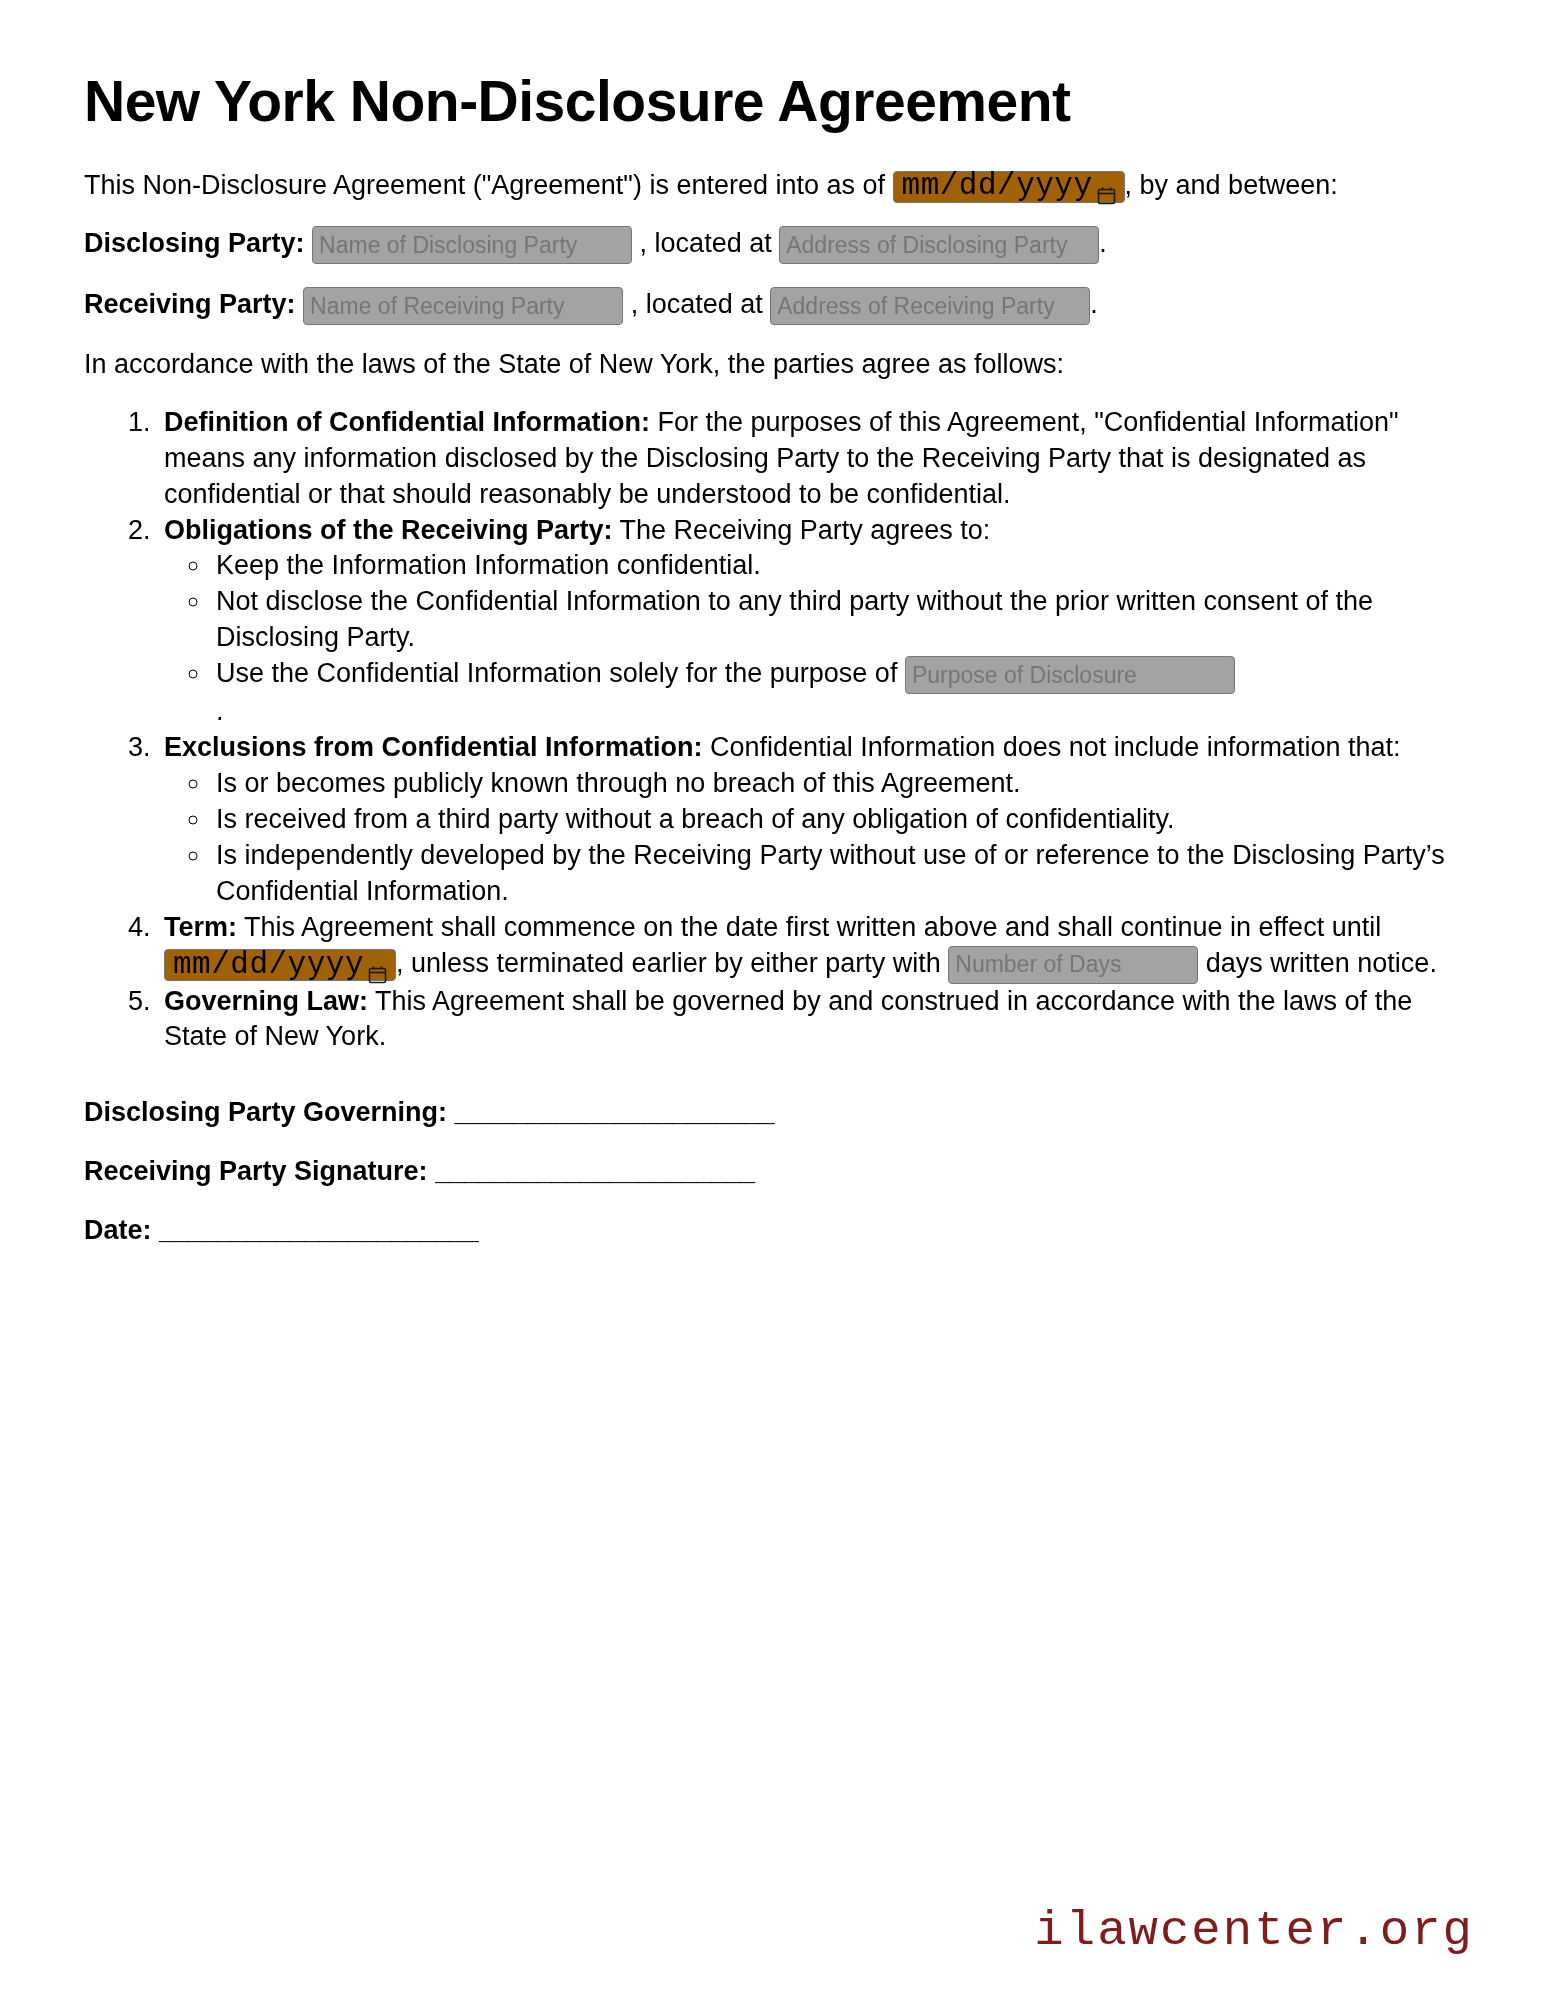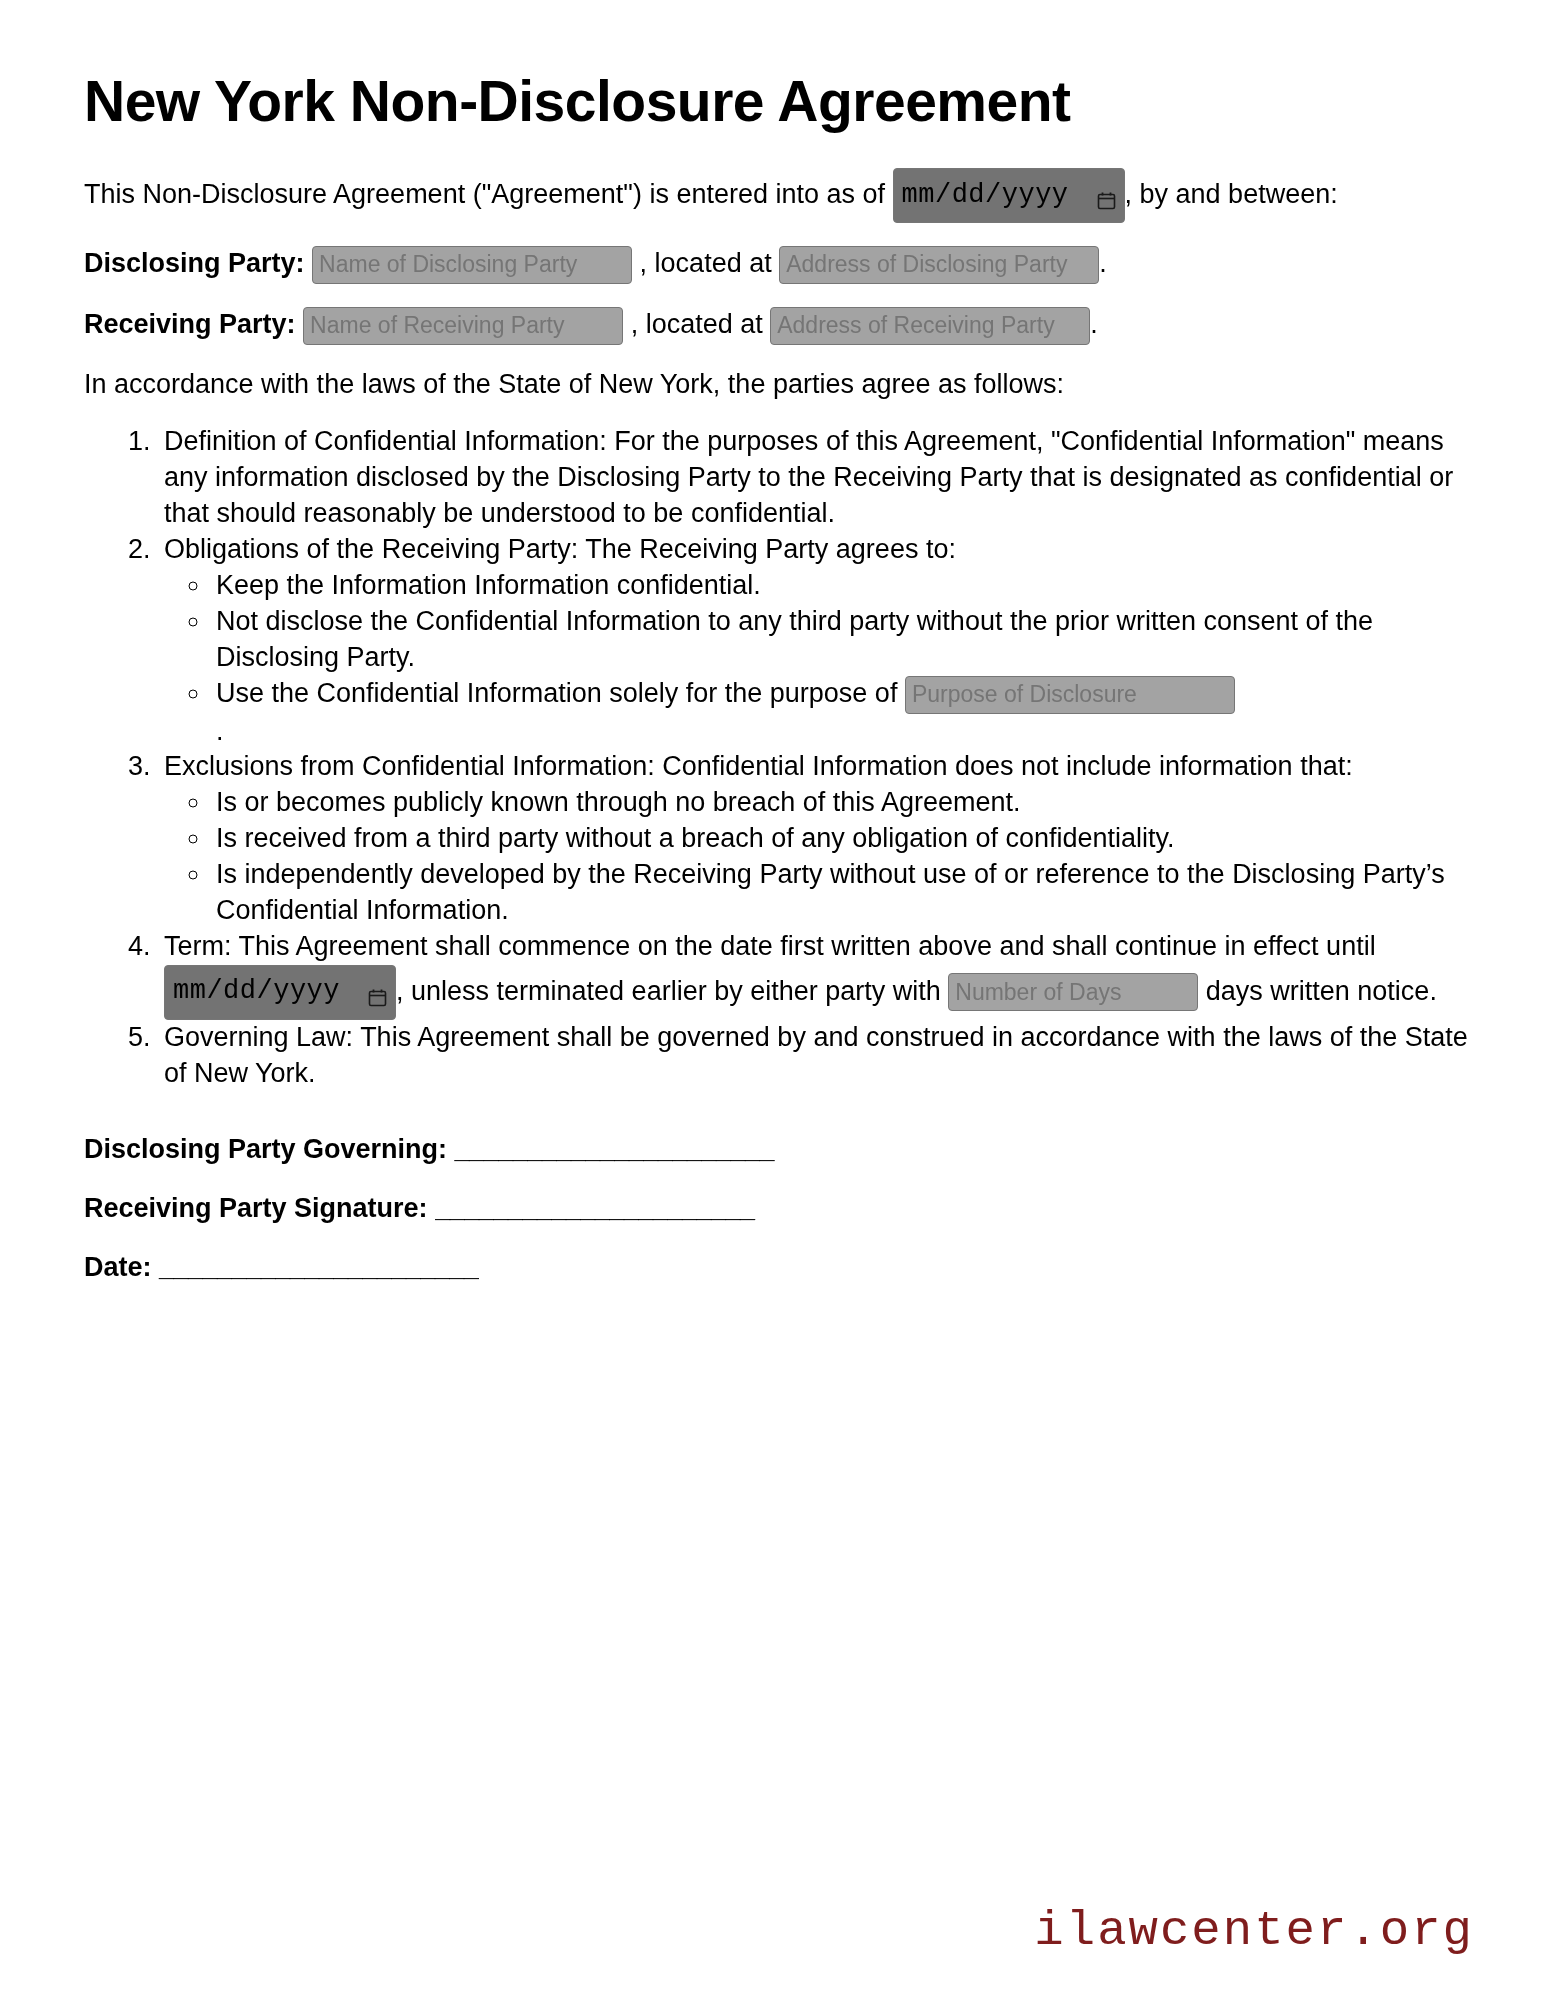--- a/index.html
+++ b/index.html
@@ -68,27 +68,27 @@
   .w-addr   { width: 320px; }
   .w-purp   { width: 330px; }
   .w-days   { width: 250px; }
 
   .datefield {
     display: inline-flex;
     align-items: center;
     justify-content: space-between;
     border: 1px solid #767676;
     border-radius: 4px;
-    background: #737373;
-    height: 55px;
+    background: #a16207;
+    height: 32px;
     width: 232px;
     padding: 0 8px 0 8px;
     vertical-align: middle;
     font-family: "Liberation Mono", monospace;
-    font-size: 27px;
+    font-size: 31px;
     letter-spacing: 0.5px;
     color: #000;
   }
   .datefield .dtxt { white-space: nowrap; }
   .cal-ico {
     width: 19px; height: 19px;
     display: inline-block;
     flex: 0 0 auto;
   }
 
@@ -96,21 +96,21 @@
   ol.main-list {
     font-size: 27px;
     line-height: 1.33;
     margin: 0 0 34px 0;
     padding-left: 74px;
   }
   ol.main-list > li {
     margin-bottom: 0px;
     padding-left: 6px;
   }
-  ol.main-list > li > .hd { font-weight: normal; }
+  ol.main-list > li > .hd { font-weight: bold; }
 
   ul.sub-list {
     list-style-type: circle;
     font-size: 27px;
     line-height: 1.33;
     margin: 0;
     padding-left: 48px;
   }
   ul.sub-list > li { padding-left: 4px; }
 

